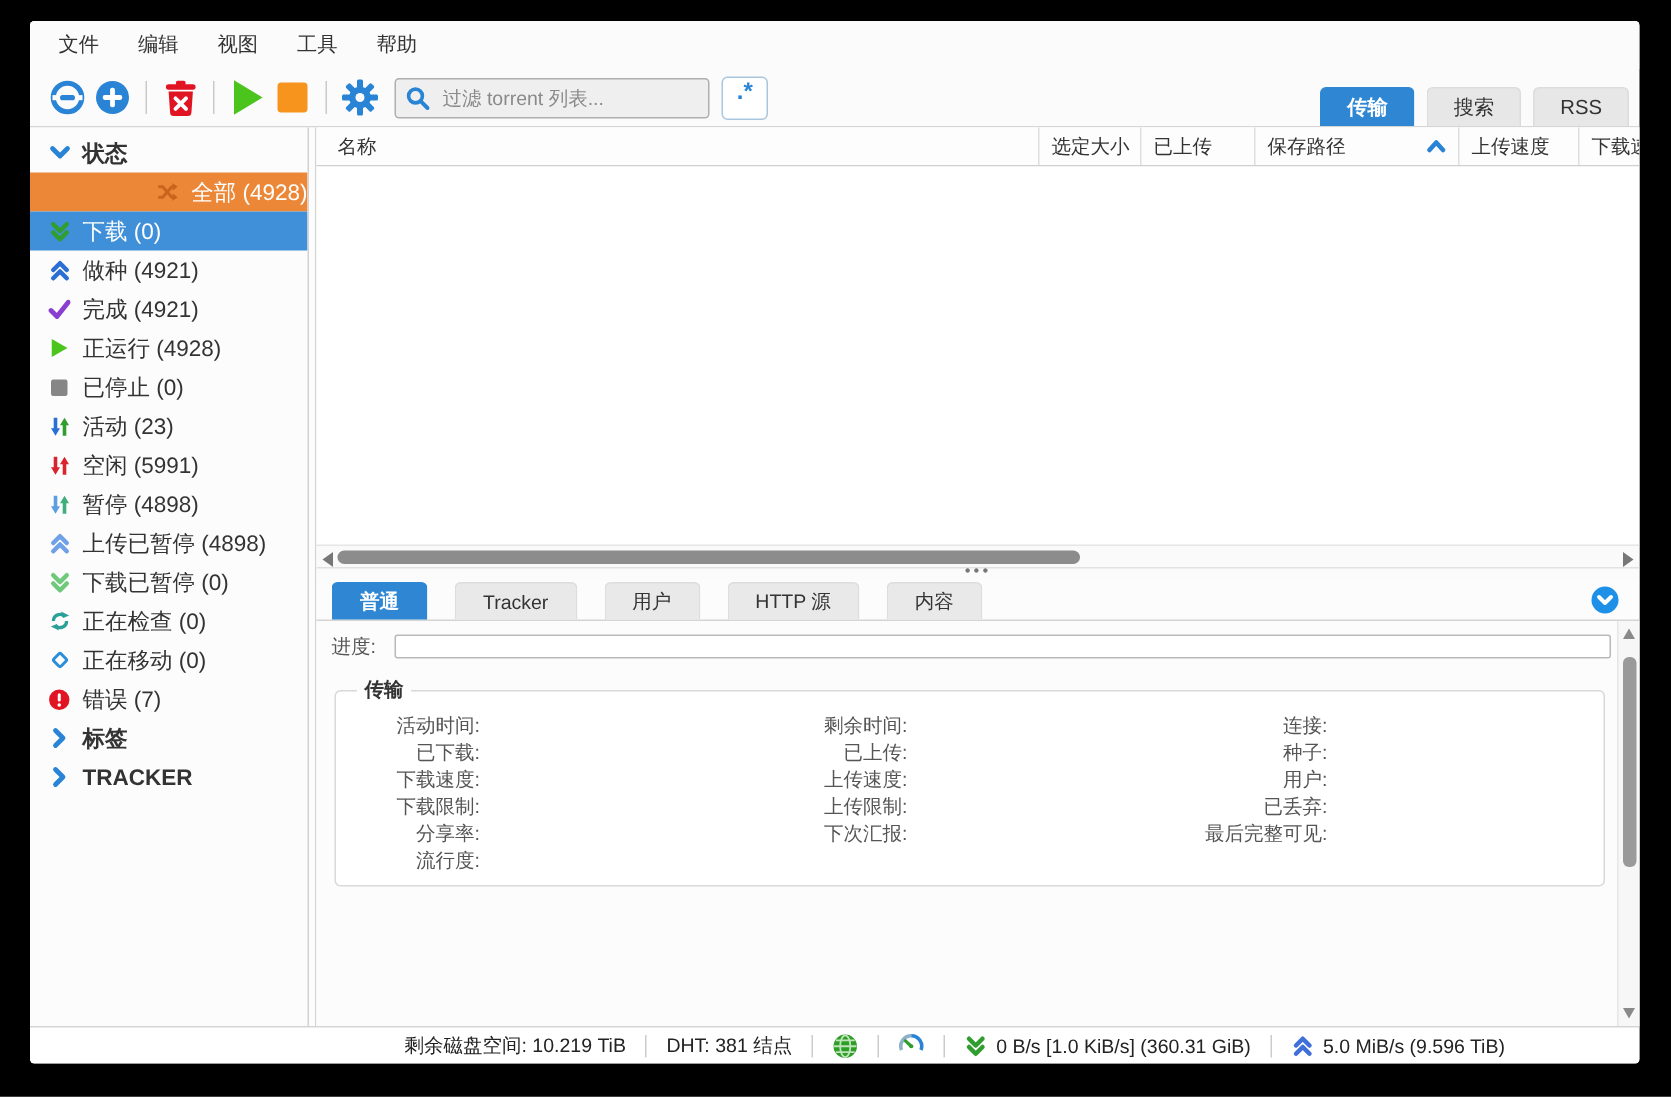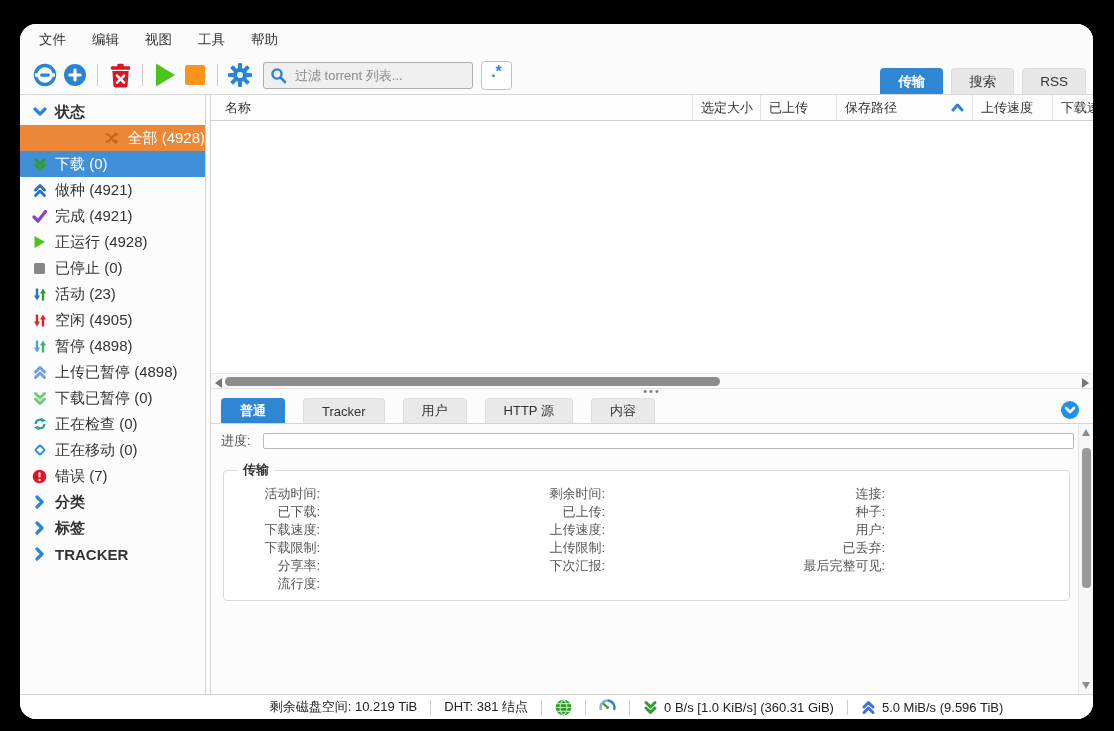--- a/index.html
+++ b/index.html
@@ -1,19 +1,19 @@
 <!DOCTYPE html>
 <html><head>
 <meta charset="utf-8">
 <style>
   * { margin:0; padding:0; box-sizing:border-box; }
   html,body { width:1114px; height:731px; background:#000; font-family:"Liberation Sans",sans-serif; overflow:hidden; }
 
-  .window { position:absolute; left:20px; top:24px; width:1073px; height:695px;
-            background:#fbfbfb; border-radius:16px; overflow:hidden; display:flex; flex-direction:column; }
+  .window { position:absolute; left:20px; top:14px; width:1073px; height:695px;
+            background:#fbfbfb; border-radius:3px; overflow:hidden; display:flex; flex-direction:column; }
 
   
   .menubar { height:32px; display:flex; align-items:center; padding-left:6px; background:#fbfbfb; flex:none; }
   .menu-item { font-size:13.5px; color:#333; padding:5px 13px; cursor:default; }
 
   
   .toolbar { height:38px; display:flex; align-items:center; padding-left:10px; position:relative; flex:none; }
   .tb-btn { width:30px; height:30px; display:flex; align-items:center; justify-content:center; }
   .tb-sep { width:1px; height:22px; background:#c9c9c9; margin:0 7px; }
   .searchbox { position:relative; margin-left:8px; }
@@ -280,21 +280,21 @@
 
       <div class="sb-row">
         <span class="ic">
           <svg width="14" height="15" viewBox="0 0 14 15">
               <path d="M4 1.5v7.5" stroke="#d9232e" stroke-width="2.4"></path>
               <path d="M1 8.5h6L4 13.5z" fill="#d9232e"></path>
               <path d="M10 13.5V6" stroke="#d9232e" stroke-width="2.4"></path>
               <path d="M7 6.5h6L10 1.5z" fill="#d9232e"></path>
             </svg>
         </span>
-        <span>空闲 (4905)</span>
+        <span>空闲 (5991)</span>
       </div>
 
       <div class="sb-row">
         <span class="ic">
           <svg width="14" height="15" viewBox="0 0 14 15">
               <path d="M4 1.5v7.5" stroke="#5a9fe0" stroke-width="2.4"></path>
               <path d="M1 8.5h6L4 13.5z" fill="#5a9fe0"></path>
               <path d="M10 13.5V6" stroke="#3fae7a" stroke-width="2.4"></path>
               <path d="M7 6.5h6L10 1.5z" fill="#3fae7a"></path>
             </svg>
@@ -351,28 +351,20 @@
         <span class="ic">
           <svg width="15" height="15" viewBox="0 0 15 15">
               <circle cx="7.5" cy="7.5" r="6.8" fill="#e01423"></circle>
               <rect x="6.5" y="3.2" width="2" height="5.4" rx="1" fill="#fff"></rect>
               <circle cx="7.5" cy="11" r="1.2" fill="#fff"></circle>
             </svg>
         </span>
         <span>错误 (7)</span>
       </div>
 
-      <div class="sb-row sb-bold">
-        <span class="ic">
-          <svg width="12" height="14" viewBox="0 0 12 14">
-              <path d="M3 2l5 5-5 5" fill="none" stroke="#2a84d6" stroke-width="3.2" stroke-linecap="round" stroke-linejoin="round"></path>
-            </svg>
-        </span>
-        <span>分类</span>
-      </div>
       <div class="sb-row sb-bold">
         <span class="ic">
           <svg width="12" height="14" viewBox="0 0 12 14">
               <path d="M3 2l5 5-5 5" fill="none" stroke="#2a84d6" stroke-width="3.2" stroke-linecap="round" stroke-linejoin="round"></path>
             </svg>
         </span>
         <span>标签</span>
       </div>
       <div class="sb-row sb-bold">
         <span class="ic">

